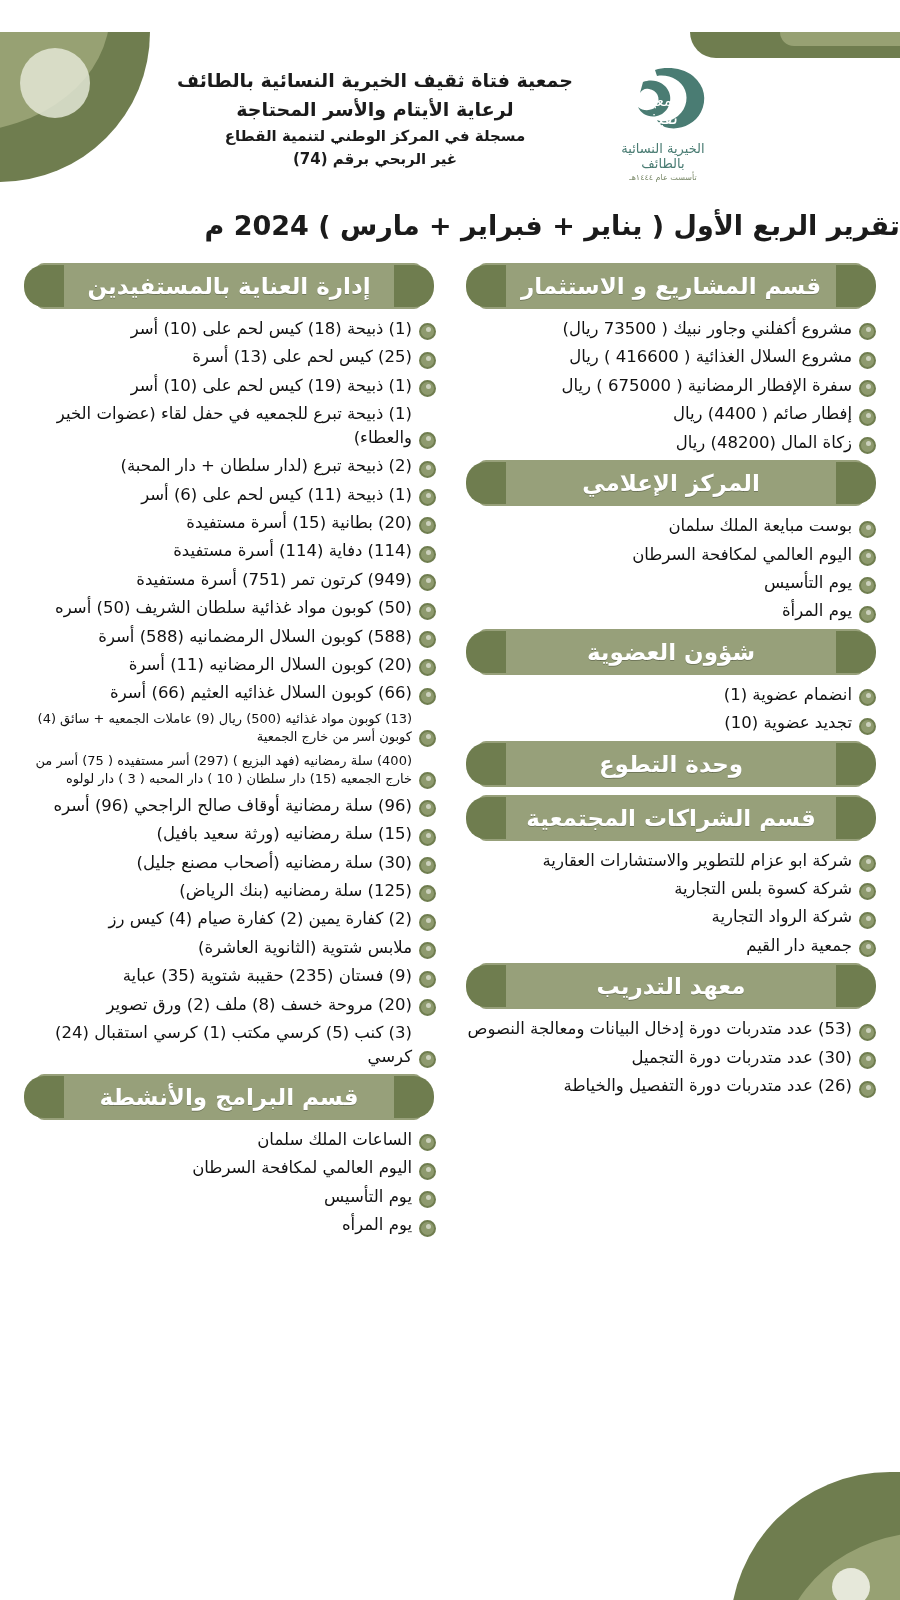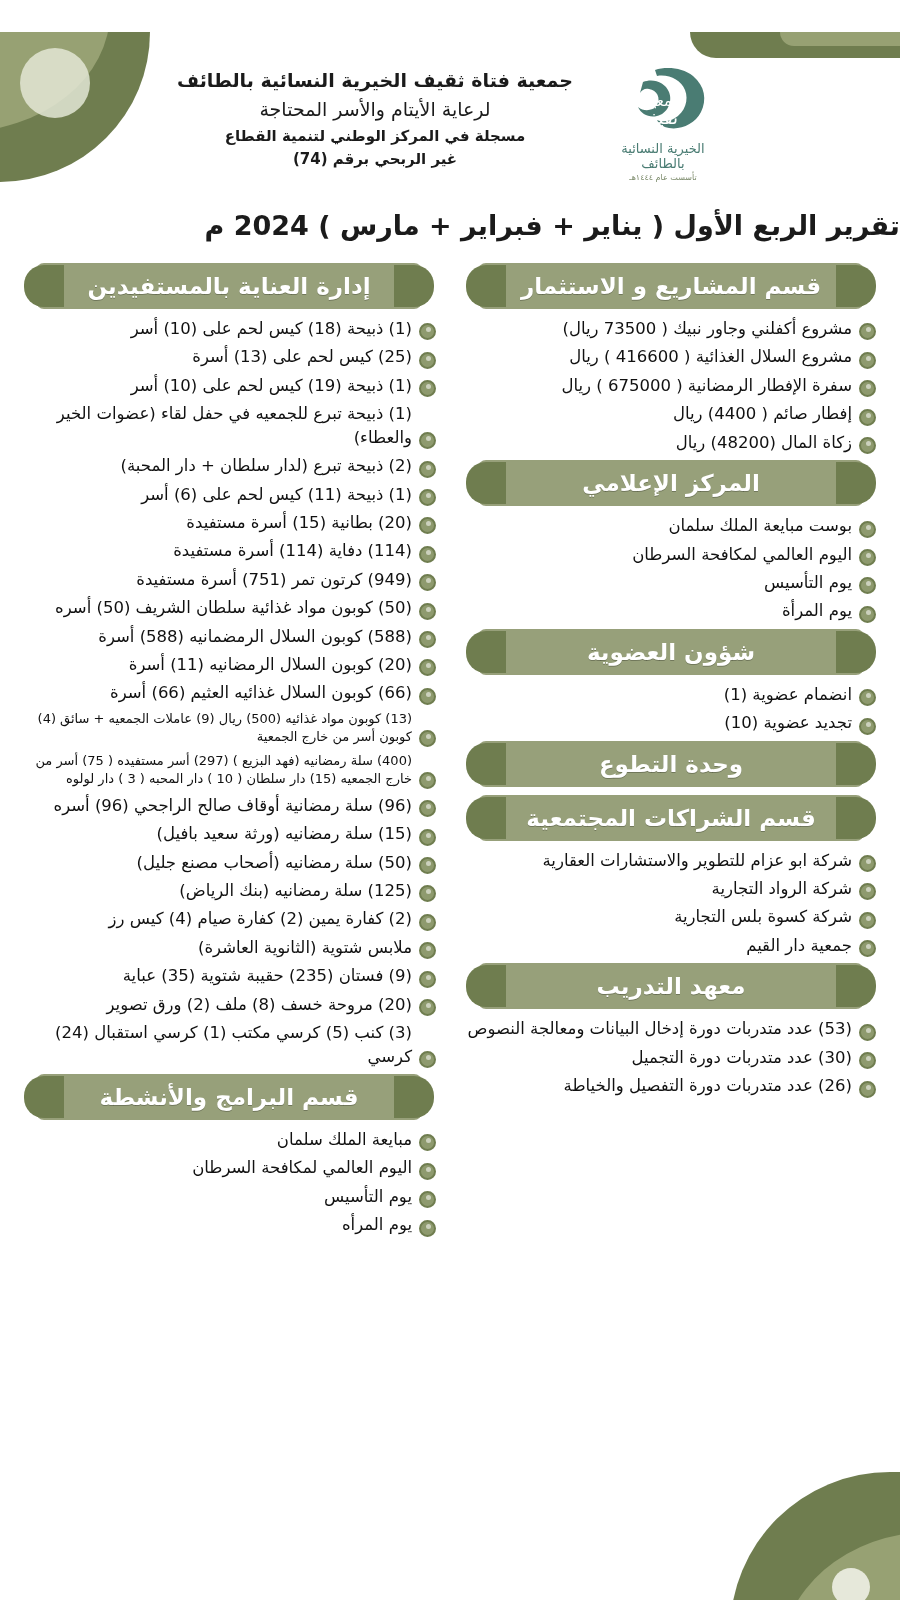--- a/index.html
+++ b/index.html
@@ -82,21 +82,21 @@
     flex-direction: row-reverse;
     align-items: flex-start;
     justify-content: center;
     gap: 30px;
   }
   .header-text {
     text-align: center;
     line-height: 1.55;
   }
   .h-line1 { font-size: 19px; font-weight: bold; color: #1b1b1b; }
-  .h-line2 { font-size: 19px; font-weight: normal; color: #1b1b1b; }
+  .h-line2 { font-size: 19px; font-weight: bold; color: #1b1b1b; }
   .h-line3 { font-size: 15px; font-weight: bold; color: #1b1b1b; }
   .h-line4 { font-size: 15px; font-weight: bold; color: #1b1b1b; }
 
   
   .logo {
     width: 120px; height: 110px;
     position: relative;
     flex: 0 0 auto;
     text-align: center;
   }
@@ -338,28 +338,28 @@
           <div class="cap left"></div>
           <div class="txt">قسم الشراكات المجتمعية</div>
         </div>
         <ul class="items">
           <li>
               <span class="bullet"></span>
               <span class="itxt">شركة ابو عزام للتطوير والاستشارات العقارية</span>
             </li>
           <li>
               <span class="bullet"></span>
+              <span class="itxt">شركة كسوة بلس التجارية</span>
+            </li>
+          <li>
+              <span class="bullet"></span>
               <span class="itxt">شركة الرواد التجارية</span>
             </li>
           <li>
               <span class="bullet"></span>
-              <span class="itxt">شركة كسوة بلس التجارية</span>
-            </li>
-          <li>
-              <span class="bullet"></span>
               <span class="itxt">جمعية دار القيم</span>
             </li>
         </ul>
       </div>
 
       <div class="section">
         <div class="sec-head">
           <div class="bar"></div>
           <div class="cap right"></div>
           <div class="cap left"></div>
@@ -456,21 +456,21 @@
           <li>
               <span class="bullet"></span>
               <span class="itxt">(96) سلة رمضانية أوقاف صالح الراجحي (96) أسره</span>
             </li>
           <li>
               <span class="bullet"></span>
               <span class="itxt">(15) سلة رمضانيه (ورثة سعيد بافيل)</span>
             </li>
           <li>
               <span class="bullet"></span>
-              <span class="itxt">(50) سلة رمضانيه (أصحاب مصنع جليل)</span>
+              <span class="itxt">(30) سلة رمضانيه (أصحاب مصنع جليل)</span>
             </li>
           <li>
               <span class="bullet"></span>
               <span class="itxt">(125) سلة رمضانيه (بنك الرياض)</span>
             </li>
           <li>
               <span class="bullet"></span>
               <span class="itxt">(2) كفارة يمين (2) كفارة صيام (4) كيس رز</span>
             </li>
           <li>
@@ -495,21 +495,21 @@
       <div class="section">
         <div class="sec-head">
           <div class="bar"></div>
           <div class="cap right"></div>
           <div class="cap left"></div>
           <div class="txt">قسم البرامج والأنشطة</div>
         </div>
         <ul class="items">
           <li>
               <span class="bullet"></span>
-              <span class="itxt">مبايعة الملك سلمان</span>
+              <span class="itxt">الساعات الملك سلمان</span>
             </li>
           <li>
               <span class="bullet"></span>
               <span class="itxt">اليوم العالمي لمكافحة السرطان</span>
             </li>
           <li>
               <span class="bullet"></span>
               <span class="itxt">يوم التأسيس</span>
             </li>
           <li>

